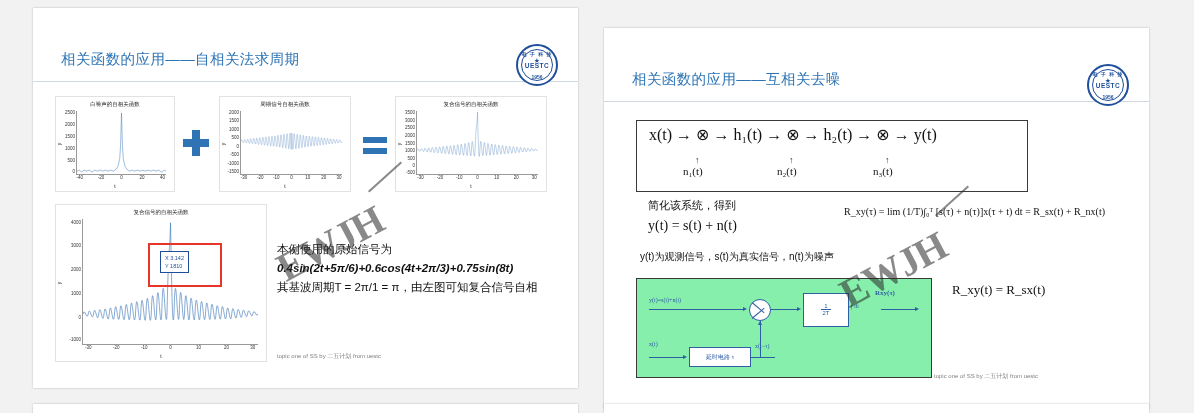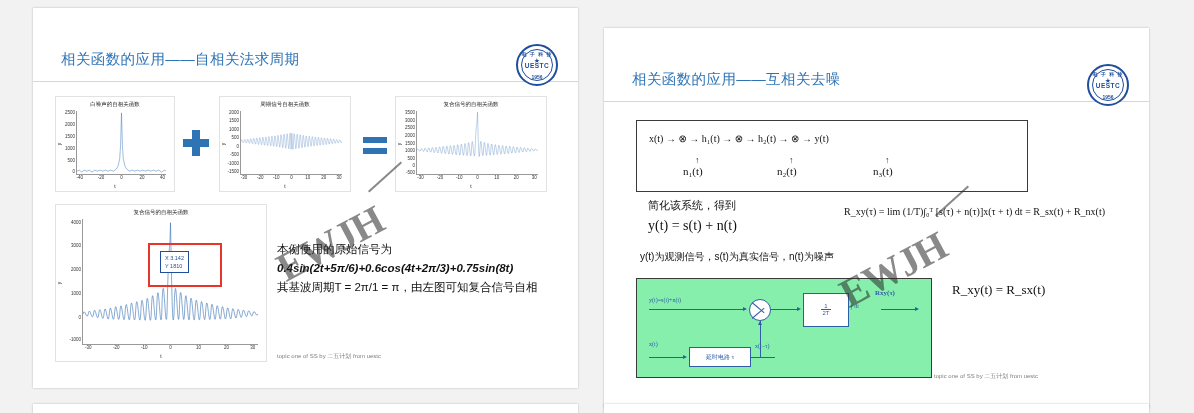--- a/index.html
+++ b/index.html
@@ -432,21 +432,21 @@
     <div class="slide-title">相关函数的应用——互相关去噪</div>
     <div class="logo">
       <div class="ring"></div>
       <div class="ltext lt-top">电 子 科 技</div>
       <div class="star">★</div>
       <div class="ltext lt-mid">UESTC</div>
       <div class="ltext lt-bot">1956</div>
     </div>
 
     <div class="eqbox" style="left:32px; top:92px; width:392px; height:72px;">
-      <div class="mathline" style="left:12px; top:12px; font-size:10px;">x(t) → ⊗ → h₁(t) → ⊗ → h₂(t) → ⊗ → y(t)</div>
+      <div class="mathline" style="left:12px; top:4px; font-size:16px;">x(t) → ⊗ → h₁(t) → ⊗ → h₂(t) → ⊗ → y(t)</div>
       <div class="mathline" style="left:58px; top:34px; font-size:9px; color:#333;">↑</div>
       <div class="mathline" style="left:152px; top:34px; font-size:9px; color:#333;">↑</div>
       <div class="mathline" style="left:248px; top:34px; font-size:9px; color:#333;">↑</div>
       <div class="mathline" style="left:46px; top:44px; font-size:11px;">n₁(t)</div>
       <div class="mathline" style="left:140px; top:44px; font-size:11px;">n₂(t)</div>
       <div class="mathline" style="left:236px; top:44px; font-size:11px;">n₃(t)</div>
     </div>
 
     <div class="cn" style="left:44px; top:170px; font-size:11px;">简化该系统，得到</div>
     <div class="mathline" style="left:44px; top:190px; font-size:14px;">y(t) = s(t) + n(t)</div>

